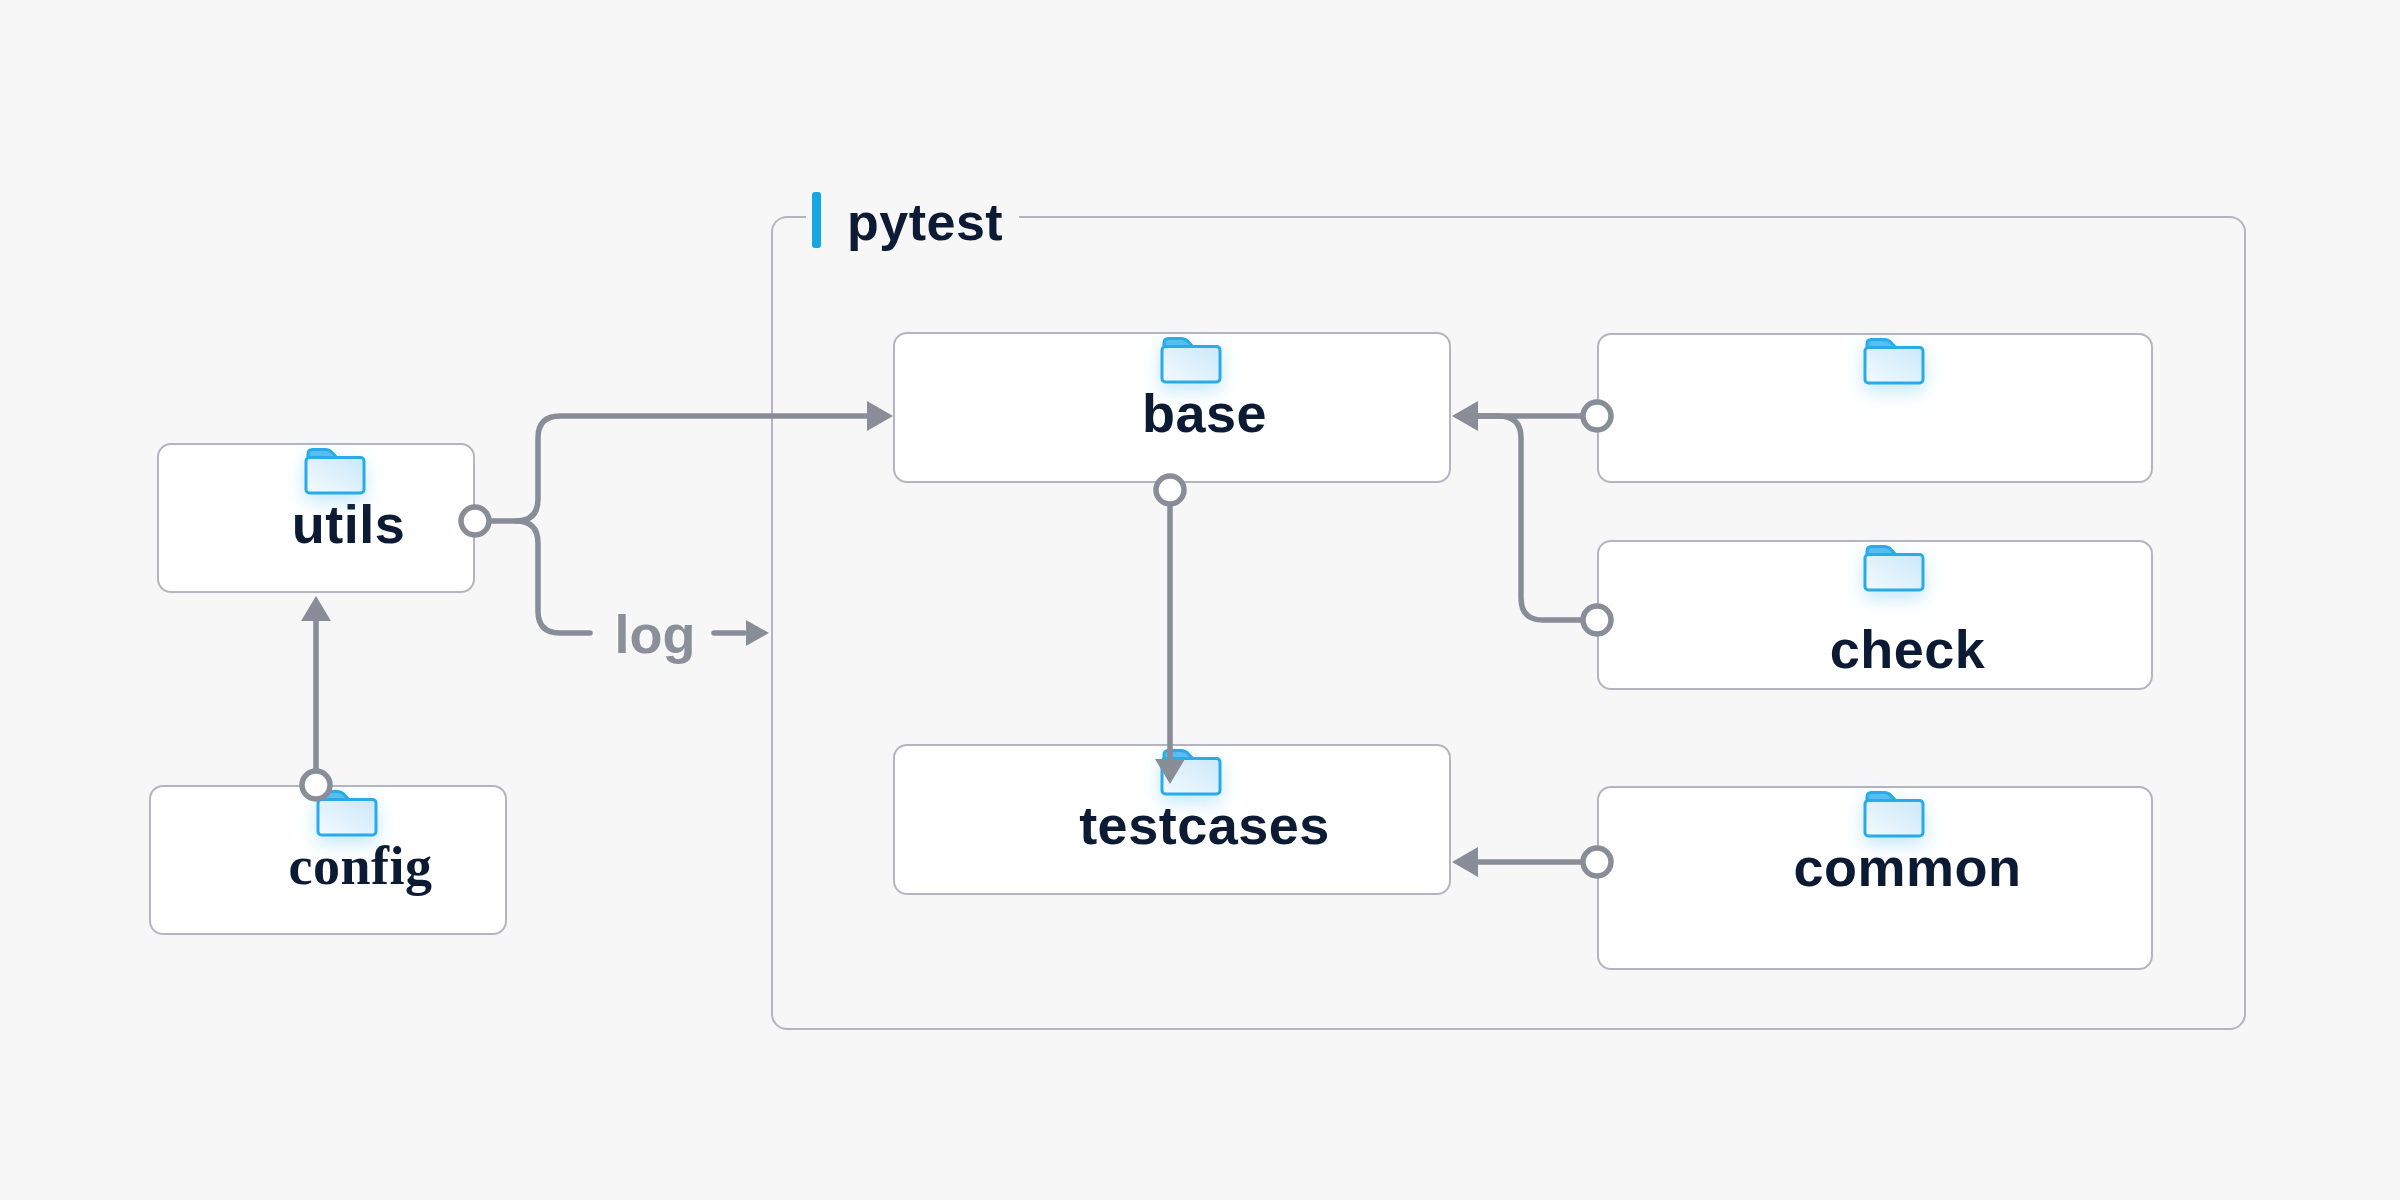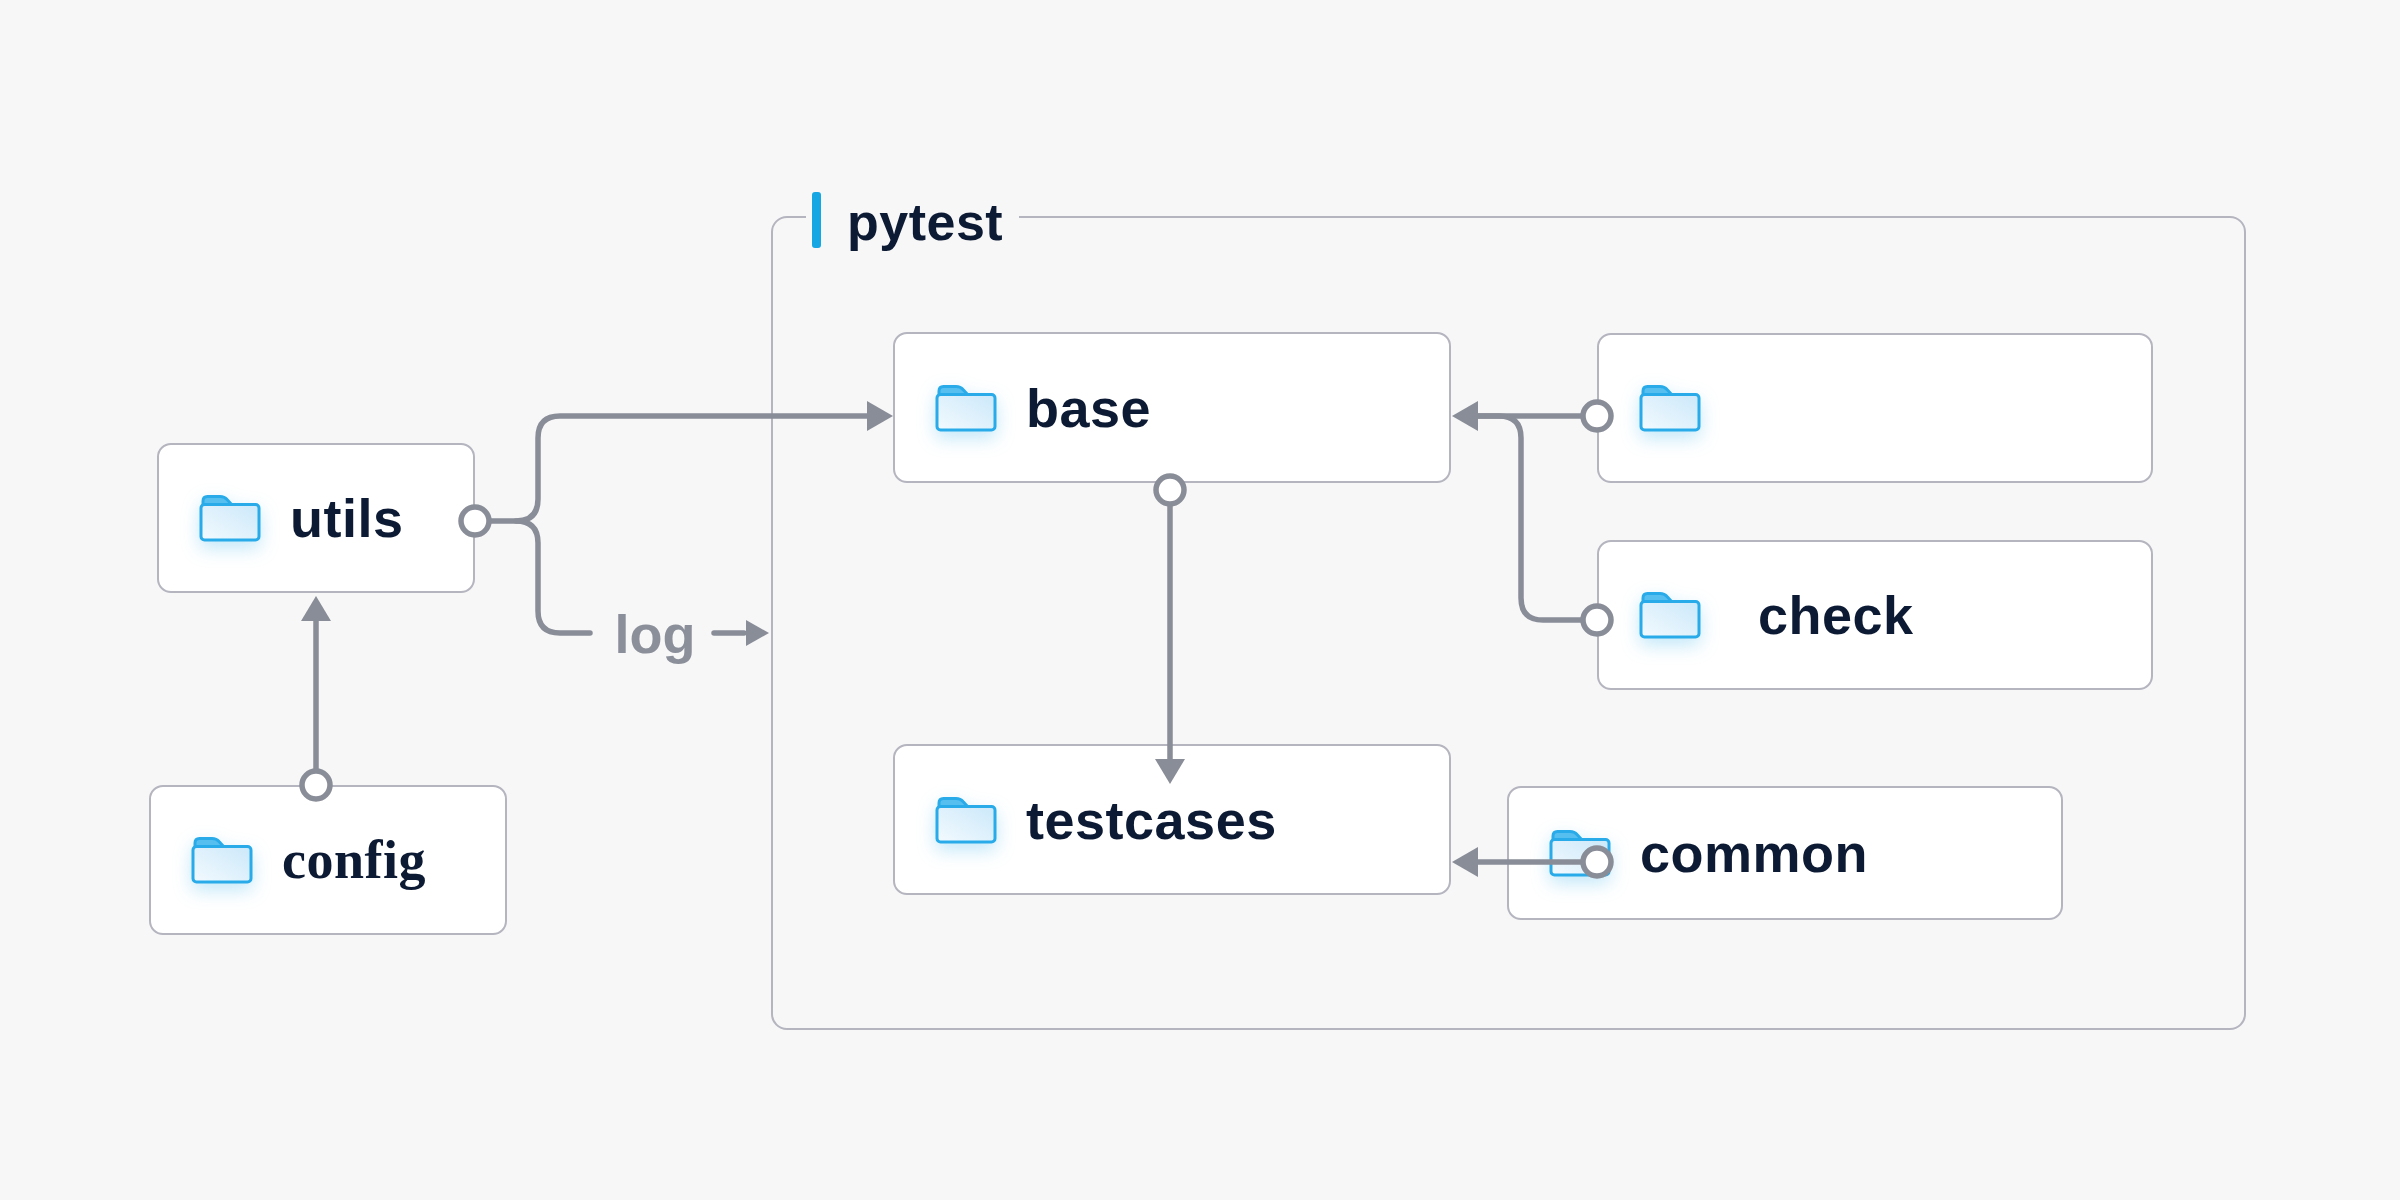--- a/index.html
+++ b/index.html
@@ -27,36 +27,36 @@
   }
   .group-label .glabel-text{
     font-size:52px;font-weight:600;color:#0d1a33;line-height:1;
     letter-spacing:0.5px;
   }
 
   
   .node{
     position:absolute;display:flex;align-items:center;
     background:#ffffff;border:2.5px solid #b5b5c0;border-radius:14px;
-    box-sizing:border-box;padding-left:38px;z-index:2;
+    box-sizing:border-box;padding-left:38px;z-index:2;flex-direction:column;
   }
   .node .nlabel{
     font-size:54px;font-weight:600;color:#0d1a33;line-height:1;
     margin-left:27px;letter-spacing:0.5px;white-space:nowrap;
   }
   .folder{width:66px;height:52px;flex:0 0 auto;
     filter:drop-shadow(0 7px 9px rgba(41,171,233,0.28));}
 
   .n-utils    {left:157px; top:443px; width:318px; height:150px;}
   .n-config   {left:149px; top:785px; width:358px; height:150px;font-family:Liberation Serif, serif;}
   .n-base     {left:893px; top:332px; width:558px; height:151px;}
   .n-testcases{left:893px; top:744px; width:558px; height:151px;}
   .n-pymilvus {left:1597px;top:333px; width:556px; height:150px;}
   .n-check    {left:1597px;top:540px; width:556px; height:150px;gap:28px;}
-  .n-common   {left:1507px;top:786px; width:556px; height:134px;}
+  .n-common   {left:1597px;top:786px; width:556px; height:184px;}
 
   
   svg.edges{position:absolute;left:0;top:0;width:2400px;height:1200px;z-index:3;pointer-events:none;}
   .edge-line{fill:none;stroke:#898d97;stroke-width:5.5;stroke-linecap:round;}
   .edge-head{fill:#898d97;stroke:none;}
   .port{fill:#ffffff;stroke:#898d97;stroke-width:5.5;}
 
   
   .edge-label{
     position:absolute;left:603px;top:603px;width:104px;height:62px;

